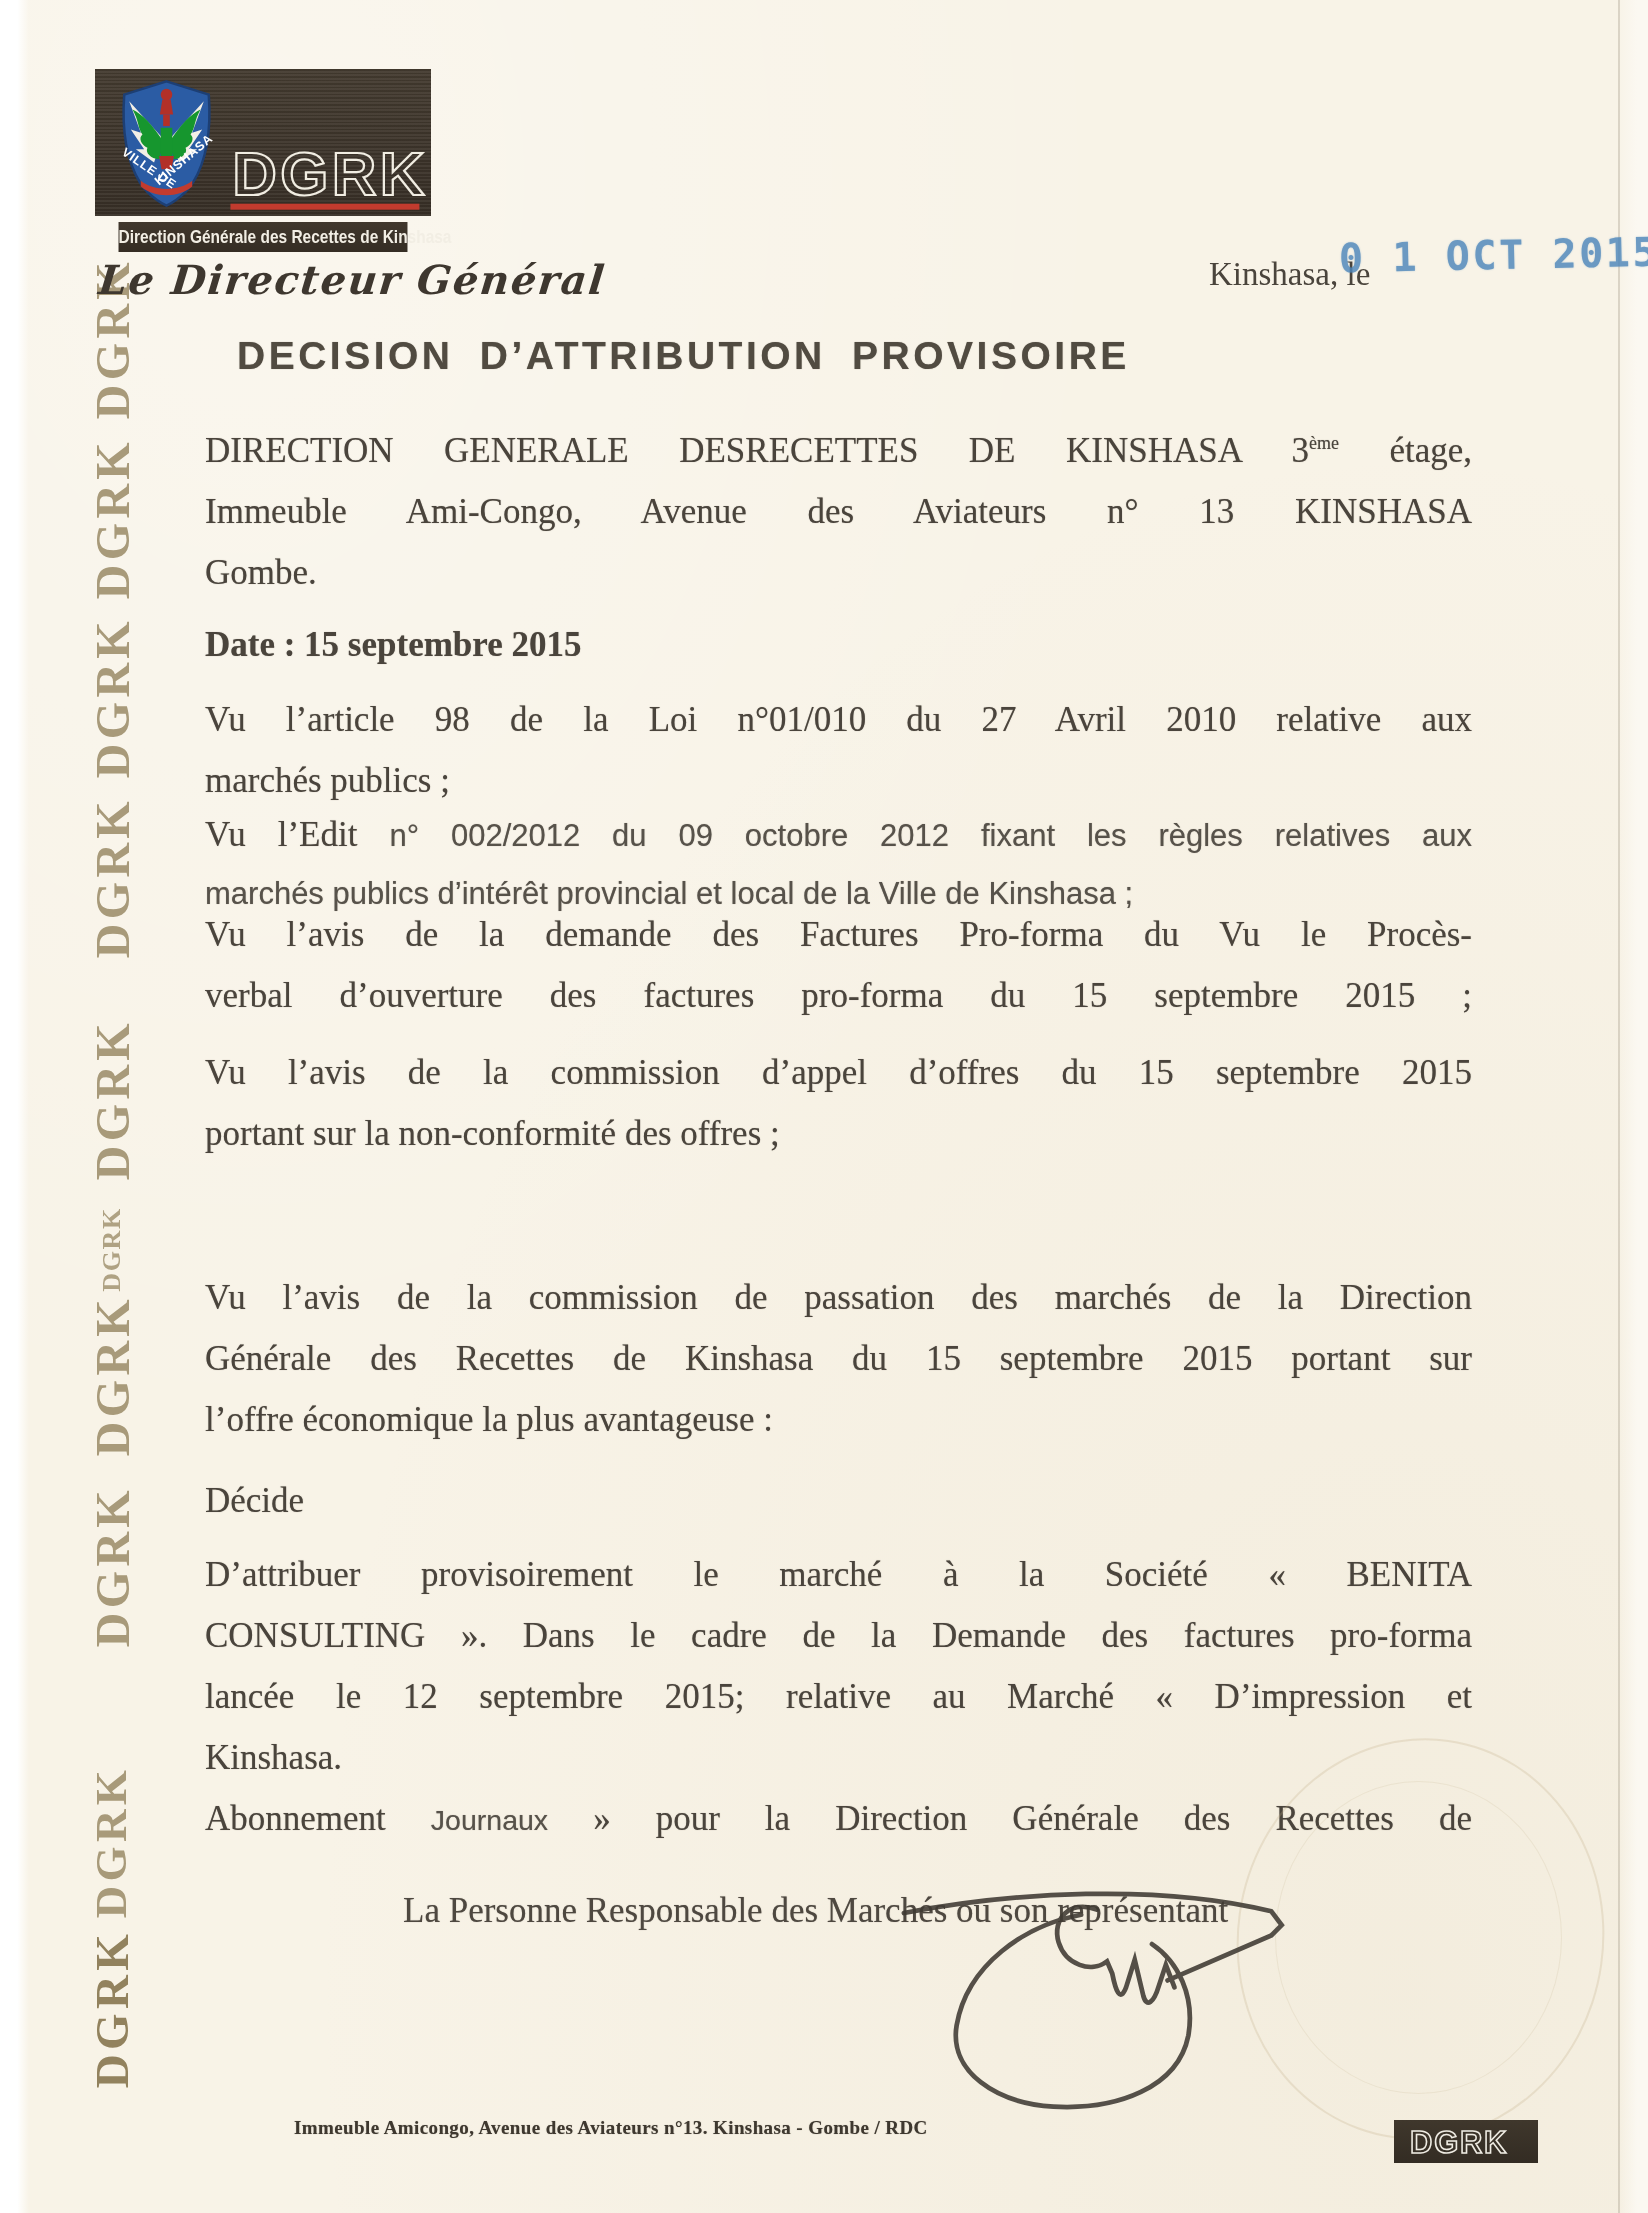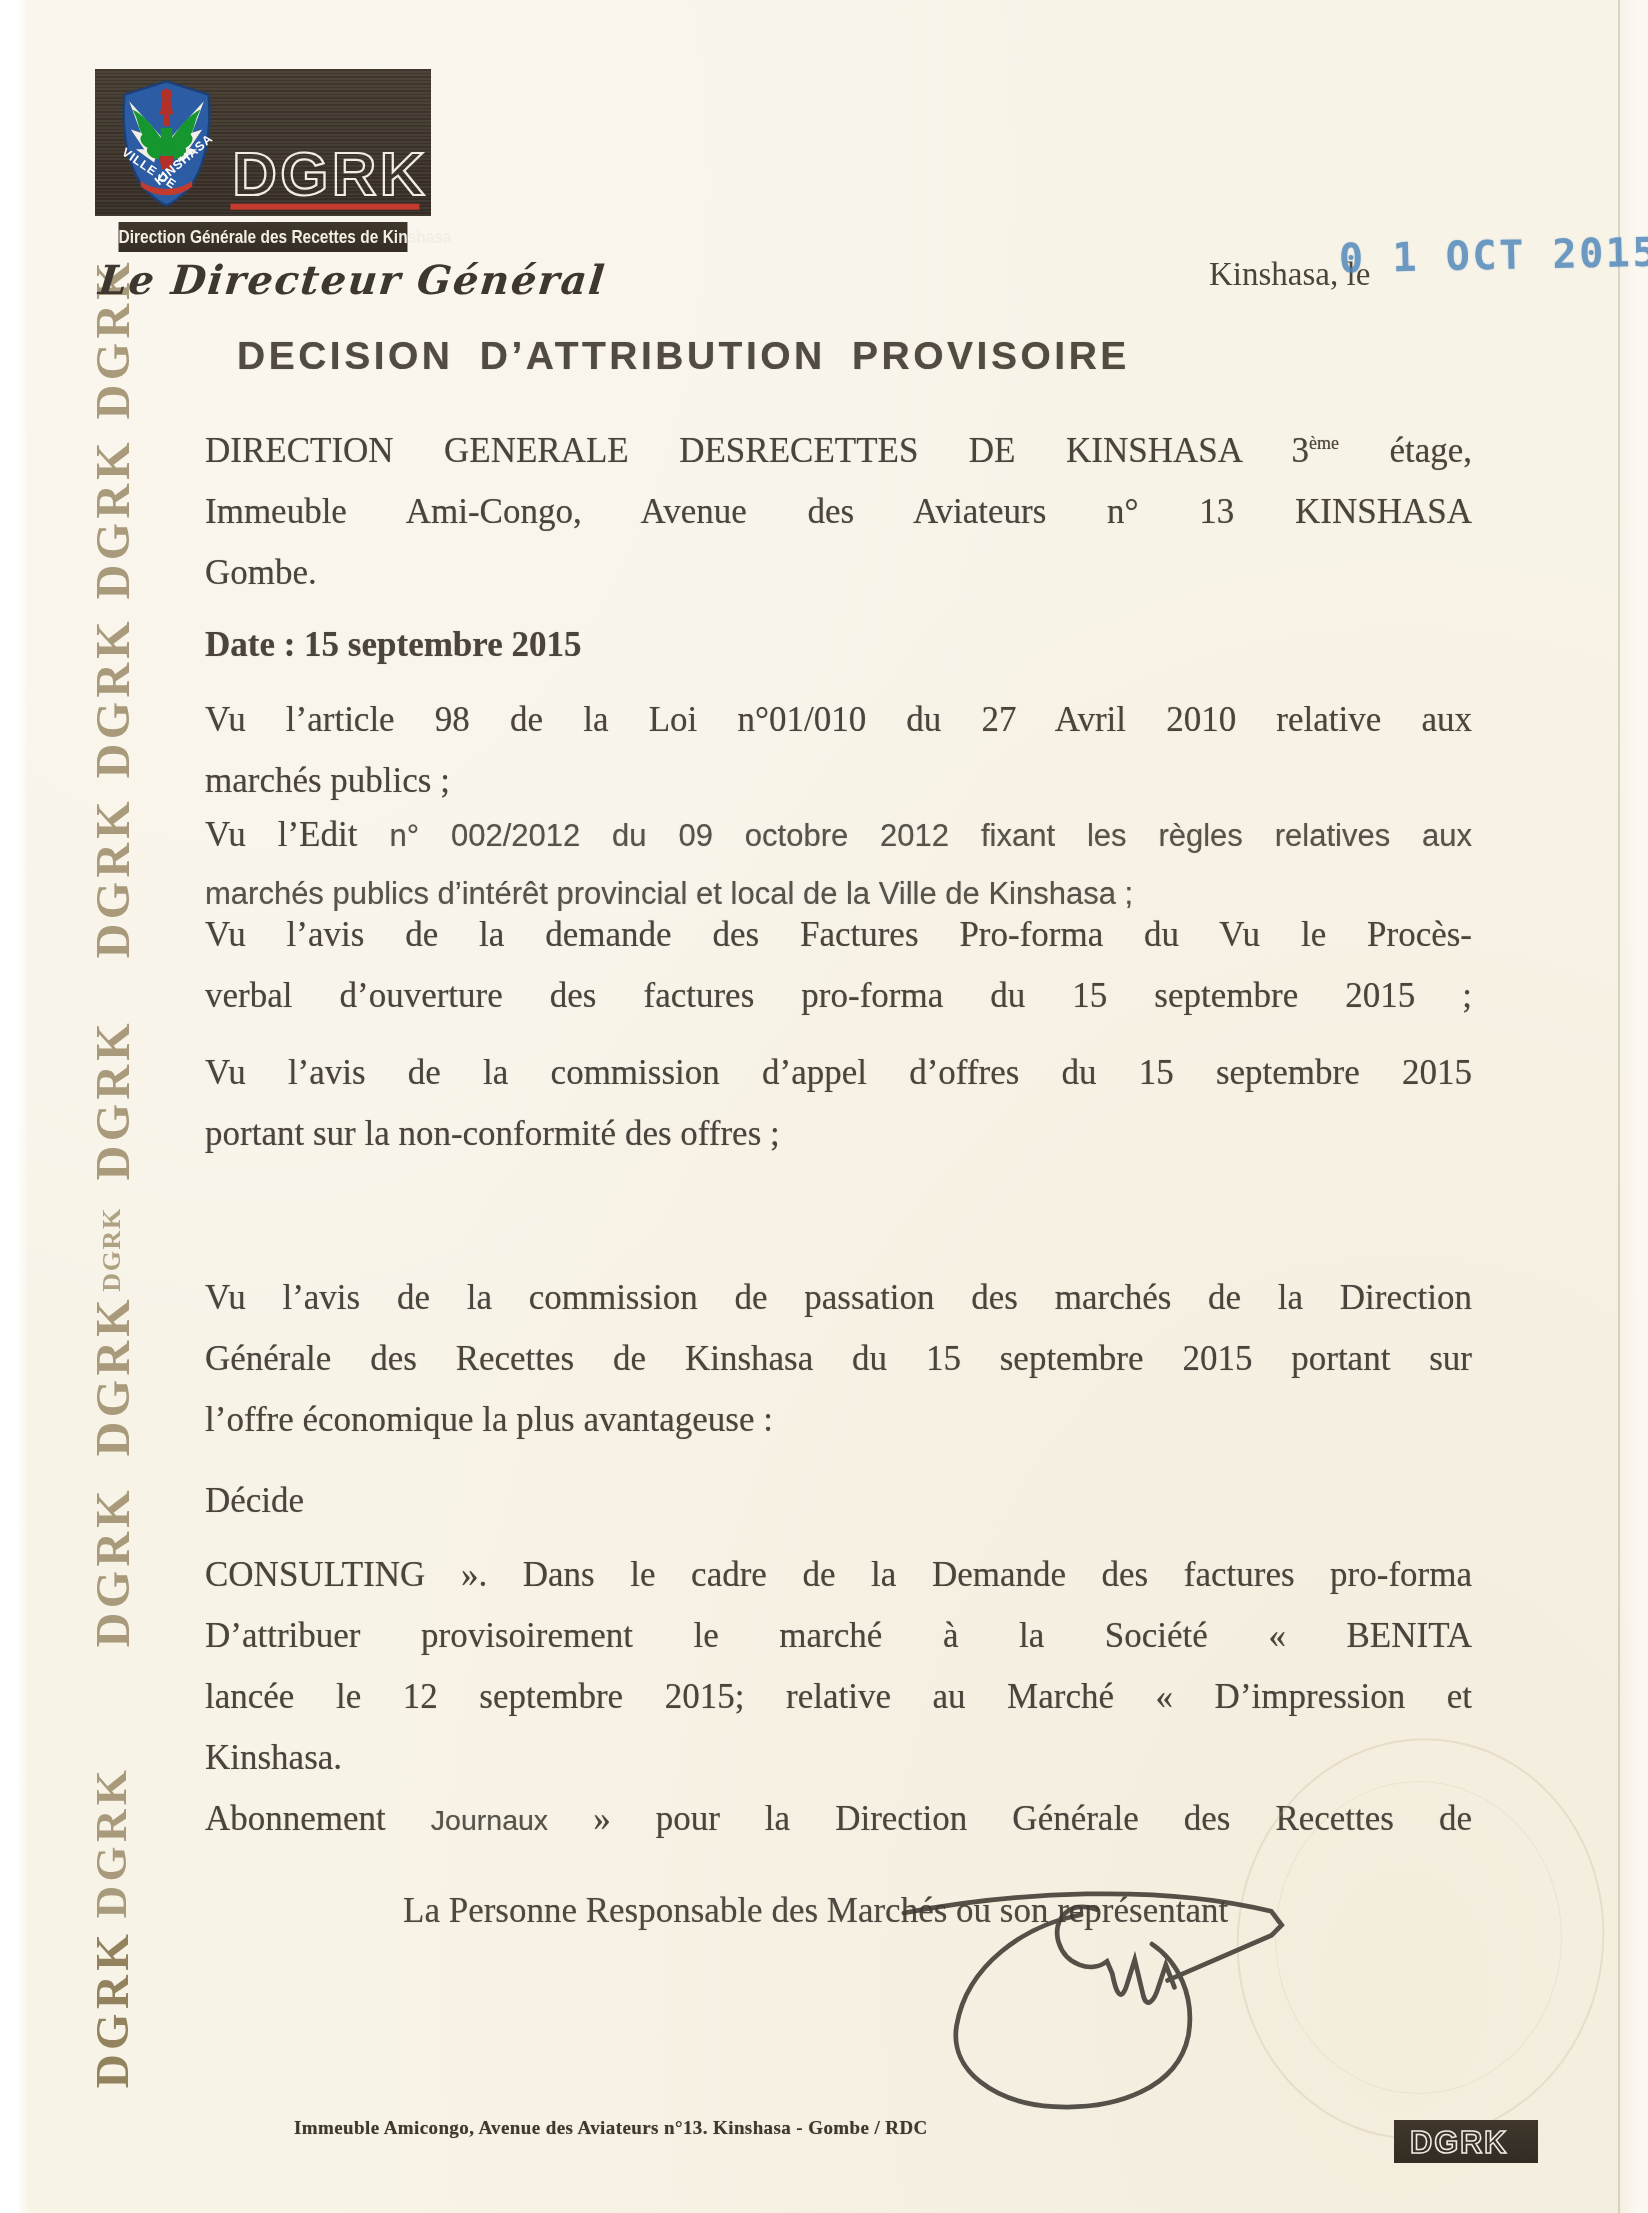--- a/index.html
+++ b/index.html
@@ -198,22 +198,22 @@
 
   <div class="para" style="top:1267px">
     <div class="ln j">Vu l’avis de la commission de passation des marchés de la Direction</div>
     <div class="ln j">Générale des Recettes de Kinshasa du 15 septembre 2015 portant sur</div>
     <div class="ln">l’offre économique la plus avantageuse :</div>
   </div>
 
   <div class="para" style="top:1470px">Décide</div>
 
   <div class="para" style="top:1544px">
+    <div class="ln j">D’attribuer provisoirement le marché à la Société « BENITA</div>
     <div class="ln j">CONSULTING ». Dans le cadre de la Demande des factures pro-forma</div>
-    <div class="ln j">D’attribuer provisoirement le marché à la Société « BENITA</div>
     <div class="ln j">lancée le 12 septembre 2015; relative au Marché « D’impression et</div>
     <div class="ln">Kinshasa.</div>
     <div class="ln j"><span>Abonnement</span>
       <span class="alt-sm">Journaux</span>
       <span>» pour la Direction Générale des Recettes de</span></div>
   </div>
 
   <div class="faint-stamp"></div>
   <div class="faint-stamp-inner"></div>
 

